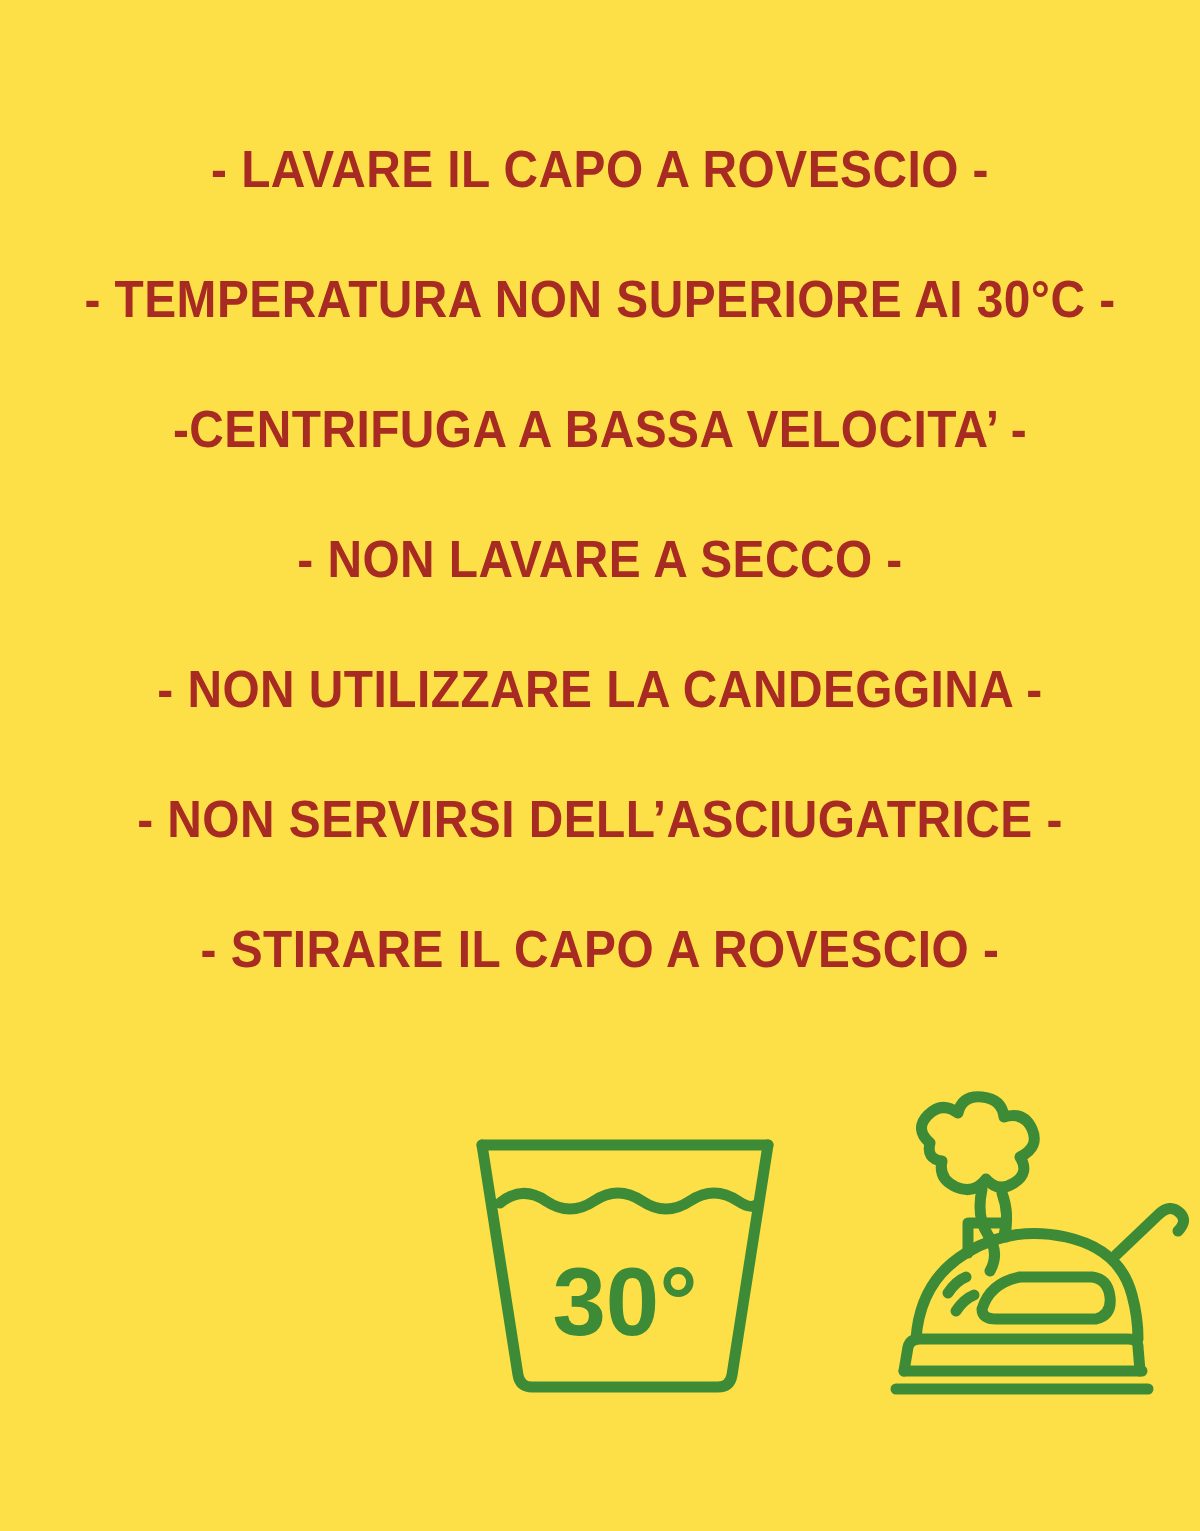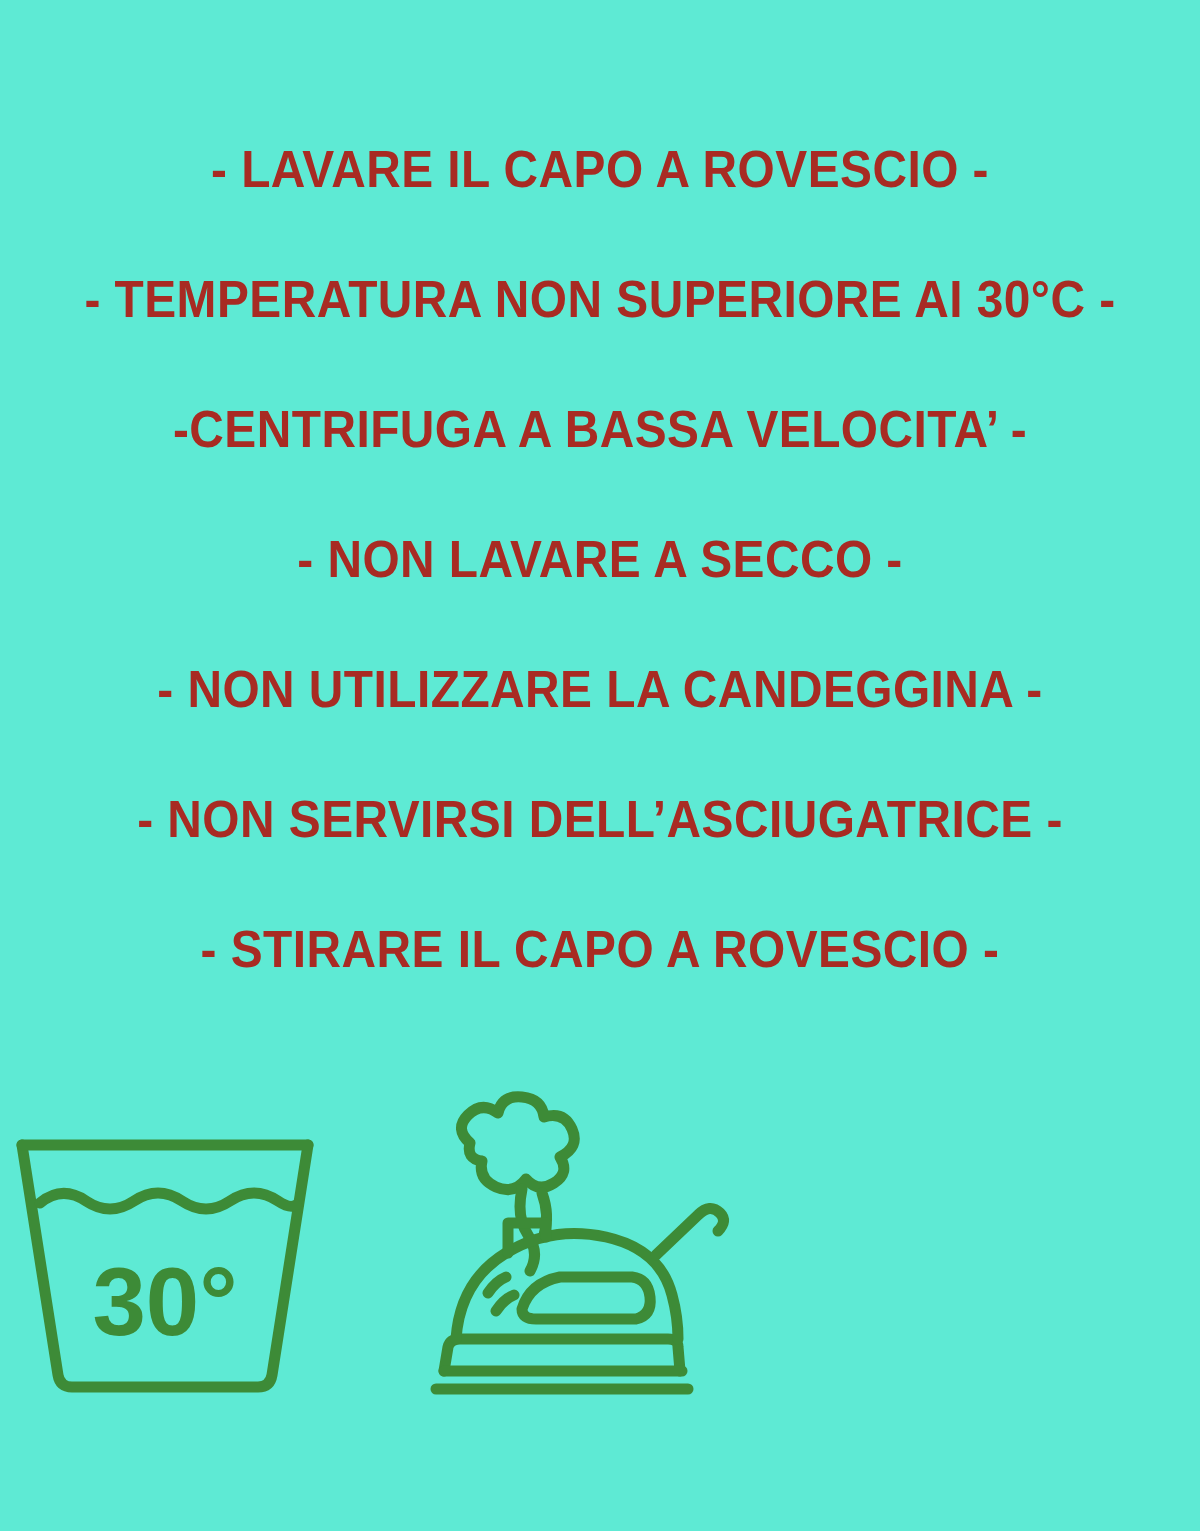--- a/index.html
+++ b/index.html
@@ -10,21 +10,21 @@
     width: 1200px;
     height: 1531px;
     background: #ffffff;
     font-family: "Liberation Sans", sans-serif;
     overflow: hidden;
   }
   .page {
     position: relative;
     width: 1200px;
     height: 1531px;
-    background: #5eead4;
+    background: #fde047;
     box-sizing: border-box;
   }
   .instructions {
     padding-top: 104px;
     display: flex;
     flex-direction: column;
     align-items: center;
   }
   .instr-line {
     display: block;
@@ -39,21 +39,21 @@
     transform: scaleX(0.92);
     white-space: nowrap;
     -webkit-font-smoothing: antialiased;
   }
   .icons-row {
     position: absolute;
     left: 0;
     top: 1085px;
     width: 1200px;
     display: flex;
-    justify-content: flex-start;
+    justify-content: flex-end;
     align-items: flex-end;
     gap: 80px;
   }
   .icon-box {
     display: block;
   }
   .wash-temp-text {
     font-family: "Liberation Sans Narrow", "Liberation Sans", sans-serif;
     font-weight: bold;
     font-size: 96px;

